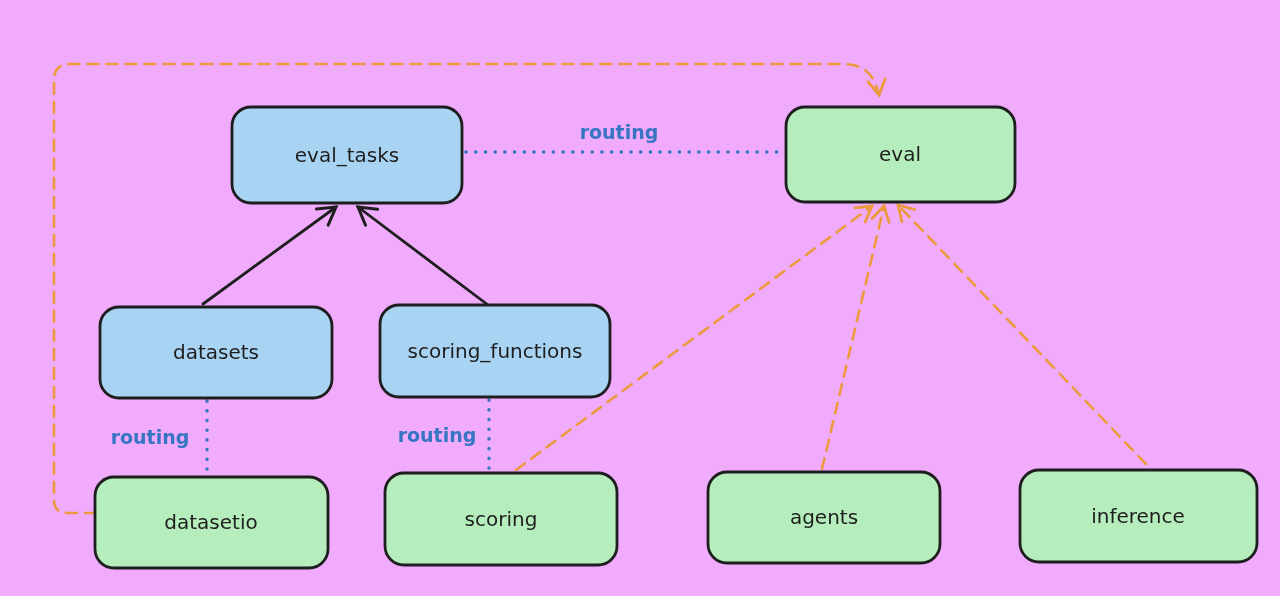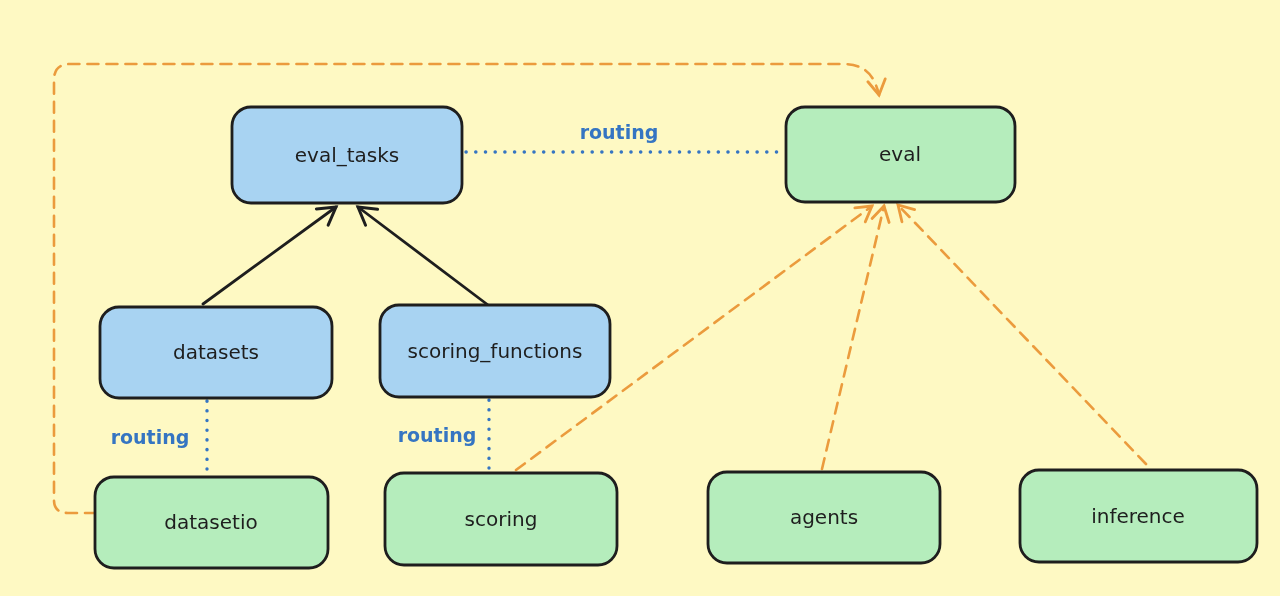--- a/index.html
+++ b/index.html
@@ -8,21 +8,21 @@
     background: #ffffff;
     width: 1280px;
     height: 596px;
     overflow: hidden;
     font-family: "DejaVu Sans", sans-serif;
   }
   .stage {
     position: relative;
     width: 1280px;
     height: 596px;
-    background: #fef9c3;
+    background: #f0abfc;
   }
   svg { display: block; }
   .node-rect {
     stroke: #1e1e1e;
     stroke-width: 2.8;
   }
   .node-label {
     font-family: "DejaVu Sans", sans-serif;
     font-size: 20px;
     fill: #1e1e1e;

